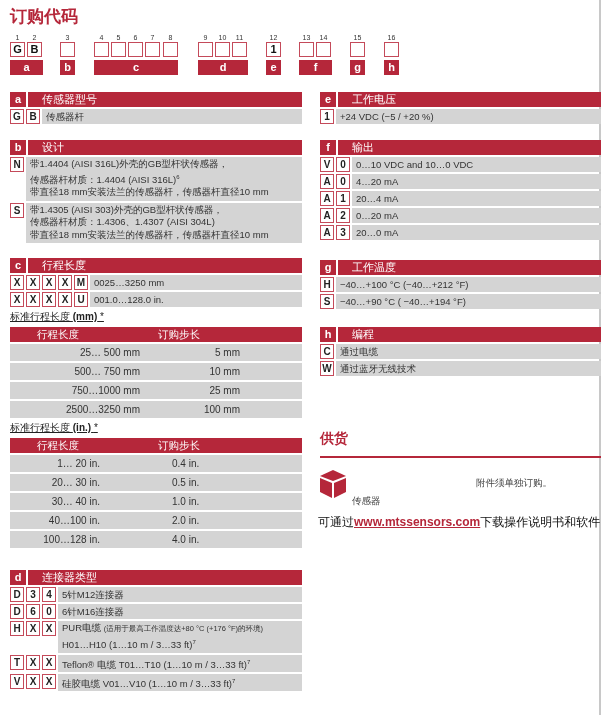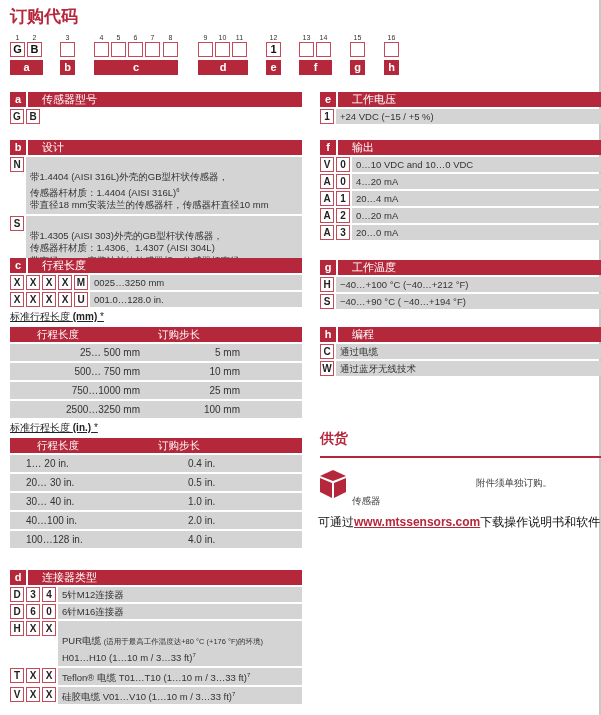--- a/index.html
+++ b/index.html
@@ -11,32 +11,32 @@
   .pos-num{font-size:7px;color:#333;text-align:center;width:15px;}
   .cbox{width:15px;height:15px;border:1.5px solid #c44a5a;box-sizing:border-box;background:#fff;font-size:11px;font-weight:bold;text-align:center;line-height:13px;color:#111;}
   .seg{height:15px;background:#b5273a;color:#fff;font-size:11px;font-weight:bold;text-align:center;line-height:15px;}
   
   .hdr{height:15px;background:#b5273a;color:#fff;font-size:11px;line-height:15px;display:flex;}
   .hdr .letter{width:16px;text-align:center;font-weight:bold;border-right:2px solid #fff;}
   .hdr .htext{padding-left:14px;}
   .row{display:flex;align-items:stretch;margin-top:2px;}
   .rbox{width:14px;height:15px;border:1.5px solid #c44a5a;box-sizing:border-box;background:#fff;font-size:10px;font-weight:bold;text-align:center;line-height:13px;margin-right:2px;flex:none;}
   .rtext{flex:1;background:#d4d4d4;font-size:9.5px;line-height:15px;padding-left:4px;color:#333;white-space:nowrap;}
-  .rtext.multi{line-height:12.5px;padding-top:14px;padding-bottom:2px;}
+  .rtext.multi{line-height:12.5px;padding-top:1px;padding-bottom:2px;}
   .leftcol{left:10px;width:292px;}
   .rightcol{left:320px;width:281px;}
   .subcap{font-size:10px;color:#222;text-decoration:underline;}
   .subcap b{font-weight:bold;}
   .thead{height:15px;background:#b5273a;color:#fff;font-size:10.5px;line-height:15px;display:flex;}
   .trow{height:17px;background:#d4d4d4;font-size:10px;line-height:17px;display:flex;margin-top:2px;color:#333;}
   .c1{width:100px;text-align:right;margin-left:30px;}
   .c2{width:100px;text-align:right;}
   .h1{width:100px;padding-left:27px;box-sizing:border-box;}
   .h2{padding-left:48px;}
-  .in1{width:90px;text-align:left;margin-left:16px;}
+  .in1{width:90px;text-align:right;}
   .in2{padding-left:72px;}
   .supply-title{left:320px;top:430px;font-size:14px;font-weight:bold;color:#b5273a;}
   .supply-line{left:320px;top:456px;width:281px;height:2px;background:#b5273a;}
   .cube{left:320px;top:470px;width:26px;height:28px;}
   .supply-item{font-size:9.5px;color:#444;}
   .dl{left:318px;top:514px;font-size:12px;color:#111;white-space:nowrap;}
   .dl a{color:#b5273a;font-weight:bold;text-decoration:underline;}
   .small{font-size:7.5px;}
   sup{font-size:6px;}
 </style>
@@ -92,20 +92,21 @@
 </div>
 
 <div class="abs leftcol" style="top:92px">
   <div class="hdr">
       <span class="letter">a</span>
       <span class="htext">传感器型号</span>
     </div>
   <div class="row">
     <span class="rbox">G</span>
     <span class="rbox">B</span>
+    <span class="rtext">传感器杆</span>
   </div>
 </div>
 
 <div class="abs leftcol" style="top:140px">
   <div class="hdr">
       <span class="letter">b</span>
       <span class="htext">设计</span>
     </div>
   <div class="row">
     <span class="rbox">N</span>
@@ -235,21 +236,21 @@
   </div>
 </div>
 
 <div class="abs rightcol" style="top:92px">
   <div class="hdr">
       <span class="letter">e</span>
       <span class="htext">工作电压</span>
     </div>
   <div class="row">
     <span class="rbox">1</span>
-    <span class="rtext">+24 VDC (−15 / +5 %)</span>
+    <span class="rtext">+24 VDC (−5 / +20 %)</span>
   </div>
 </div>
 
 <div class="abs rightcol" style="top:140px">
   <div class="hdr">
       <span class="letter">f</span>
       <span class="htext">输出</span>
     </div>
   <div class="row">
       <span class="rbox">V</span>

